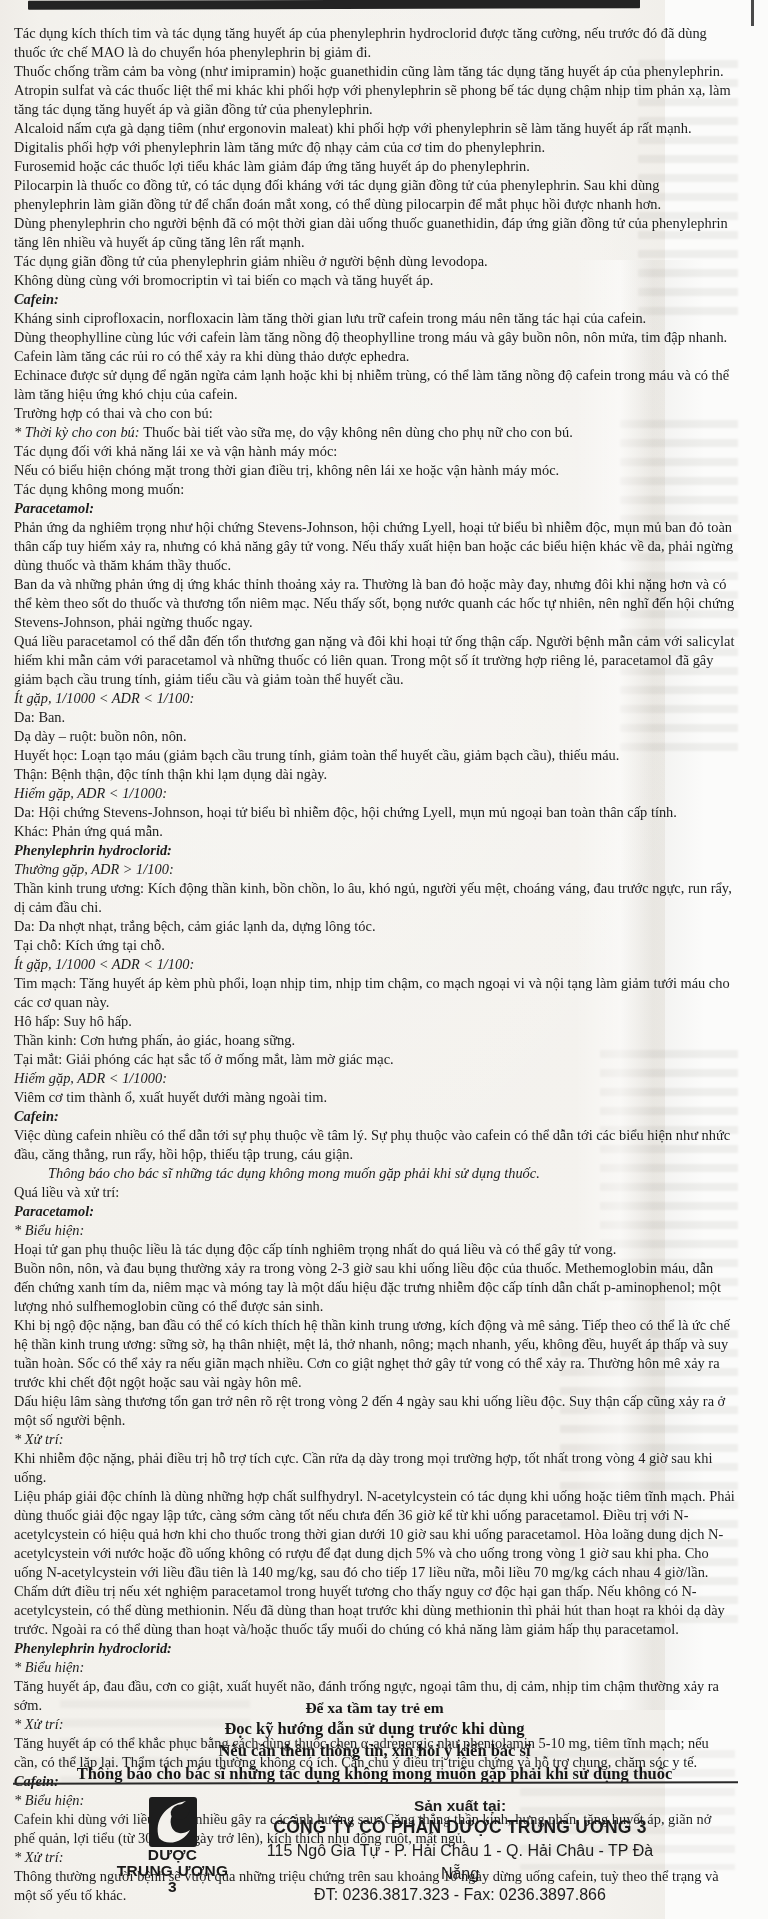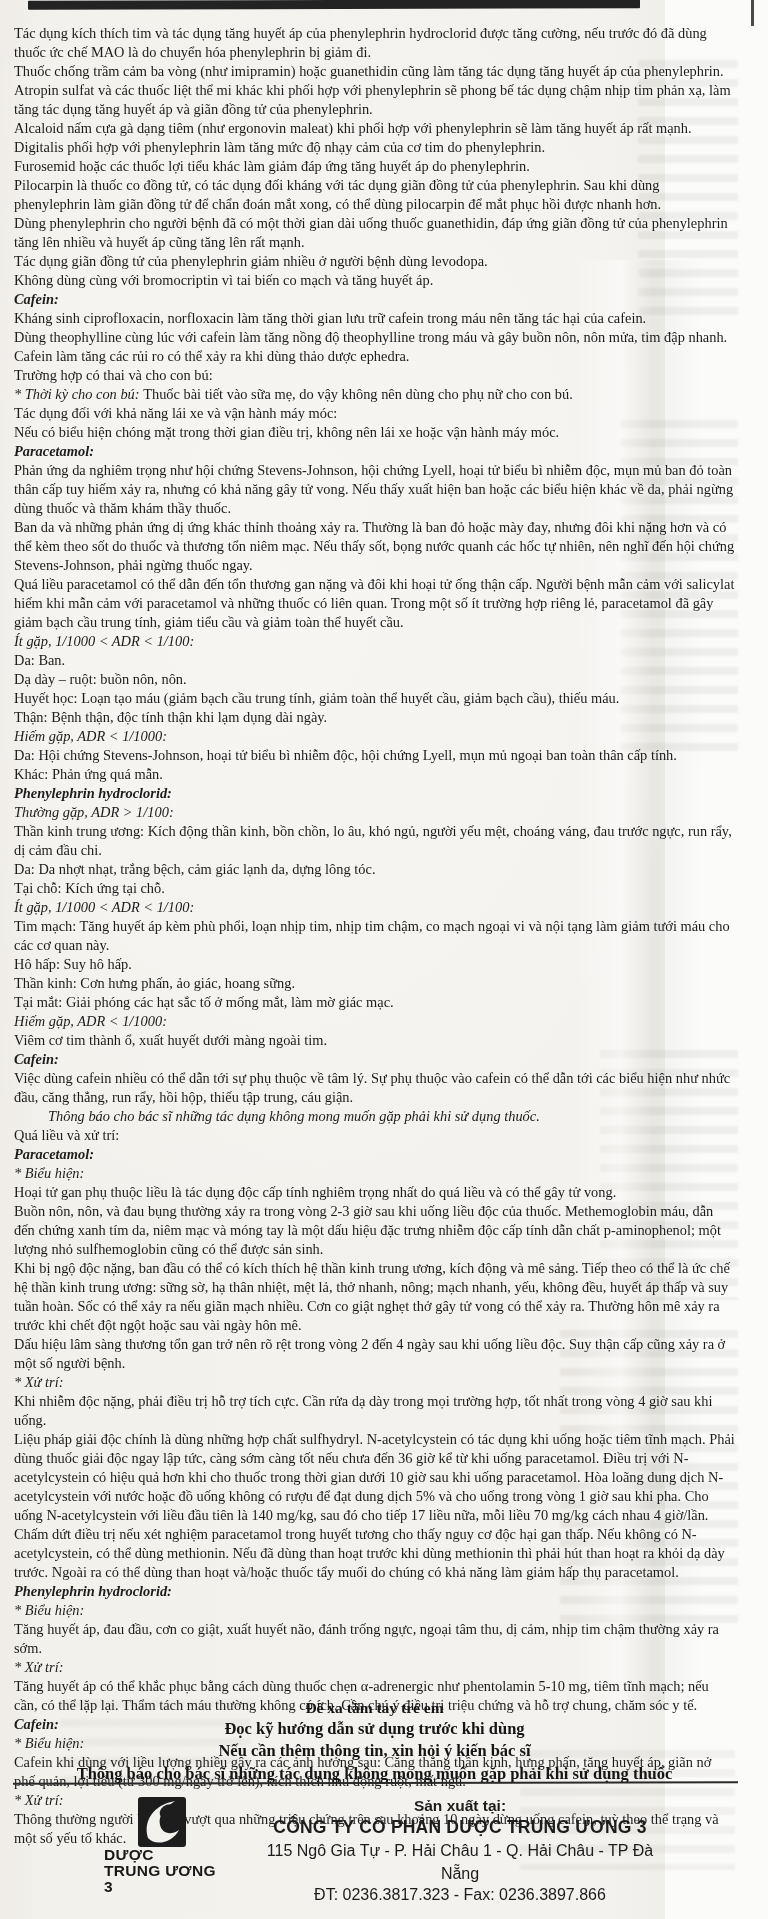--- a/index.html
+++ b/index.html
@@ -52,21 +52,21 @@
   }
   .w0{font-size:15.5px;line-height:21px;}
   .w1,.w2{font-size:16.5px;line-height:22px;}
   .w3{font-size:16.5px;line-height:24px;}
   .divider{
     position:absolute;left:13px;top:1782px;width:725px;height:0;
     border-top:2.5px solid #2a2a2a;transform:rotate(-0.12deg);
   }
   .footer{position:absolute;left:0;top:1795px;width:751px;height:110px;color:#1c1c1c;
     font-family:"Liberation Sans","DejaVu Sans",sans-serif;}
-  .logo-wrap{position:absolute;left:104px;top:2px;width:115px;}
+  .logo-wrap{position:absolute;left:115px;top:2px;width:115px;text-align:center;}
   .logo-svg{display:block;margin:0 auto;}
   .logo-line{font-weight:bold;font-size:15.5px;line-height:16px;letter-spacing:.3px;color:#191919;}
   .footer-text{position:absolute;left:250px;top:0;width:420px;text-align:center;}
   .f-label{font-size:15.5px;font-weight:600;line-height:21px;}
   .f-company{font-size:17.5px;font-weight:bold;line-height:23px;letter-spacing:.2px;}
   .f-address{font-size:16px;line-height:23px;}
   .f-phone{font-size:16px;line-height:20px;}
 </style>
 </head>
 <body>
@@ -89,24 +89,26 @@
         <div class="blk p">Digitalis phối hợp với phenylephrin làm tăng mức độ nhạy cảm của cơ tim do phenylephrin.</div>
         <div class="blk p">Furosemid hoặc các thuốc lợi tiểu khác làm giảm đáp ứng tăng huyết áp do phenylephrin.</div>
         <div class="blk p">Pilocarpin là thuốc co đồng tử, có tác dụng đối kháng với tác dụng giãn đồng tử của phenylephrin. Sau khi dùng phenylephrin làm giãn đồng tử để chẩn đoán mắt xong, có thể dùng pilocarpin để mắt phục hồi được nhanh hơn.</div>
         <div class="blk p">Dùng phenylephrin cho người bệnh đã có một thời gian dài uống thuốc guanethidin, đáp ứng giãn đồng tử của phenylephrin tăng lên nhiều và huyết áp cũng tăng lên rất mạnh.</div>
         <div class="blk p">Tác dụng giãn đồng tử của phenylephrin giảm nhiều ở người bệnh dùng levodopa.</div>
         <div class="blk p">Không dùng cùng với bromocriptin vì tai biến co mạch và tăng huyết áp.</div>
         <div class="blk hi">Cafein:</div>
         <div class="blk p">Kháng sinh ciprofloxacin, norfloxacin làm tăng thời gian lưu trữ cafein trong máu nên tăng tác hại của cafein.</div>
         <div class="blk p">Dùng theophylline cùng lúc với cafein làm tăng nồng độ theophylline trong máu và gây buồn nôn, nôn mửa, tim đập nhanh.</div>
         <div class="blk p">Cafein làm tăng các rủi ro có thể xảy ra khi dùng thảo dược ephedra.</div>
+        <div class="blk p">Echinace được sử dụng để ngăn ngừa cảm lạnh hoặc khi bị nhiễm trùng, có thể làm tăng nồng độ cafein trong máu và có thể làm tăng hiệu ứng khó chịu của cafein.</div>
         <div class="blk h">Trường hợp có thai và cho con bú:</div>
         <div class="blk itl"><span class="lab">* Thời kỳ cho con bú: </span>Thuốc bài tiết vào sữa mẹ, do vậy không nên dùng cho phụ nữ cho con bú.</div>
         <div class="blk h">Tác dụng đối với khả năng lái xe và vận hành máy móc:</div>
         <div class="blk p">Nếu có biểu hiện chóng mặt trong thời gian điều trị, không nên lái xe hoặc vận hành máy móc.</div>
+        <div class="blk h">Tác dụng không mong muốn:</div>
         <div class="blk hi">Paracetamol:</div>
         <div class="blk p">Phản ứng da nghiêm trọng như hội chứng Stevens-Johnson, hội chứng Lyell, hoại tử biểu bì nhiễm độc, mụn mủ ban đỏ toàn thân cấp tuy hiếm xảy ra, nhưng có khả năng gây tử vong. Nếu thấy xuất hiện ban hoặc các biểu hiện khác về da, phải ngừng dùng thuốc và thăm khám thầy thuốc.</div>
         <div class="blk p">Ban da và những phản ứng dị ứng khác thỉnh thoảng xảy ra. Thường là ban đỏ hoặc mày đay, nhưng đôi khi nặng hơn và có thể kèm theo sốt do thuốc và thương tổn niêm mạc. Nếu thấy sốt, bọng nước quanh các hốc tự nhiên, nên nghĩ đến hội chứng Stevens-Johnson, phải ngừng thuốc ngay.</div>
         <div class="blk p">Quá liều paracetamol có thể dẫn đến tổn thương gan nặng và đôi khi hoại tử ống thận cấp. Người bệnh mẫn cảm với salicylat hiếm khi mẫn cảm với paracetamol và những thuốc có liên quan. Trong một số ít trường hợp riêng lẻ, paracetamol đã gây giảm bạch cầu trung tính, giảm tiểu cầu và giảm toàn thể huyết cầu.</div>
         <div class="blk it">Ít gặp, 1/1000 &lt; ADR &lt; 1/100:</div>
         <div class="blk p">Da: Ban.</div>
         <div class="blk p">Dạ dày – ruột: buồn nôn, nôn.</div>
         <div class="blk p">Huyết học: Loạn tạo máu (giảm bạch cầu trung tính, giảm toàn thể huyết cầu, giảm bạch cầu), thiếu máu.</div>
         <div class="blk p">Thận: Bệnh thận, độc tính thận khi lạm dụng dài ngày.</div>
         <div class="blk it">Hiếm gặp, ADR &lt; 1/1000:</div>

